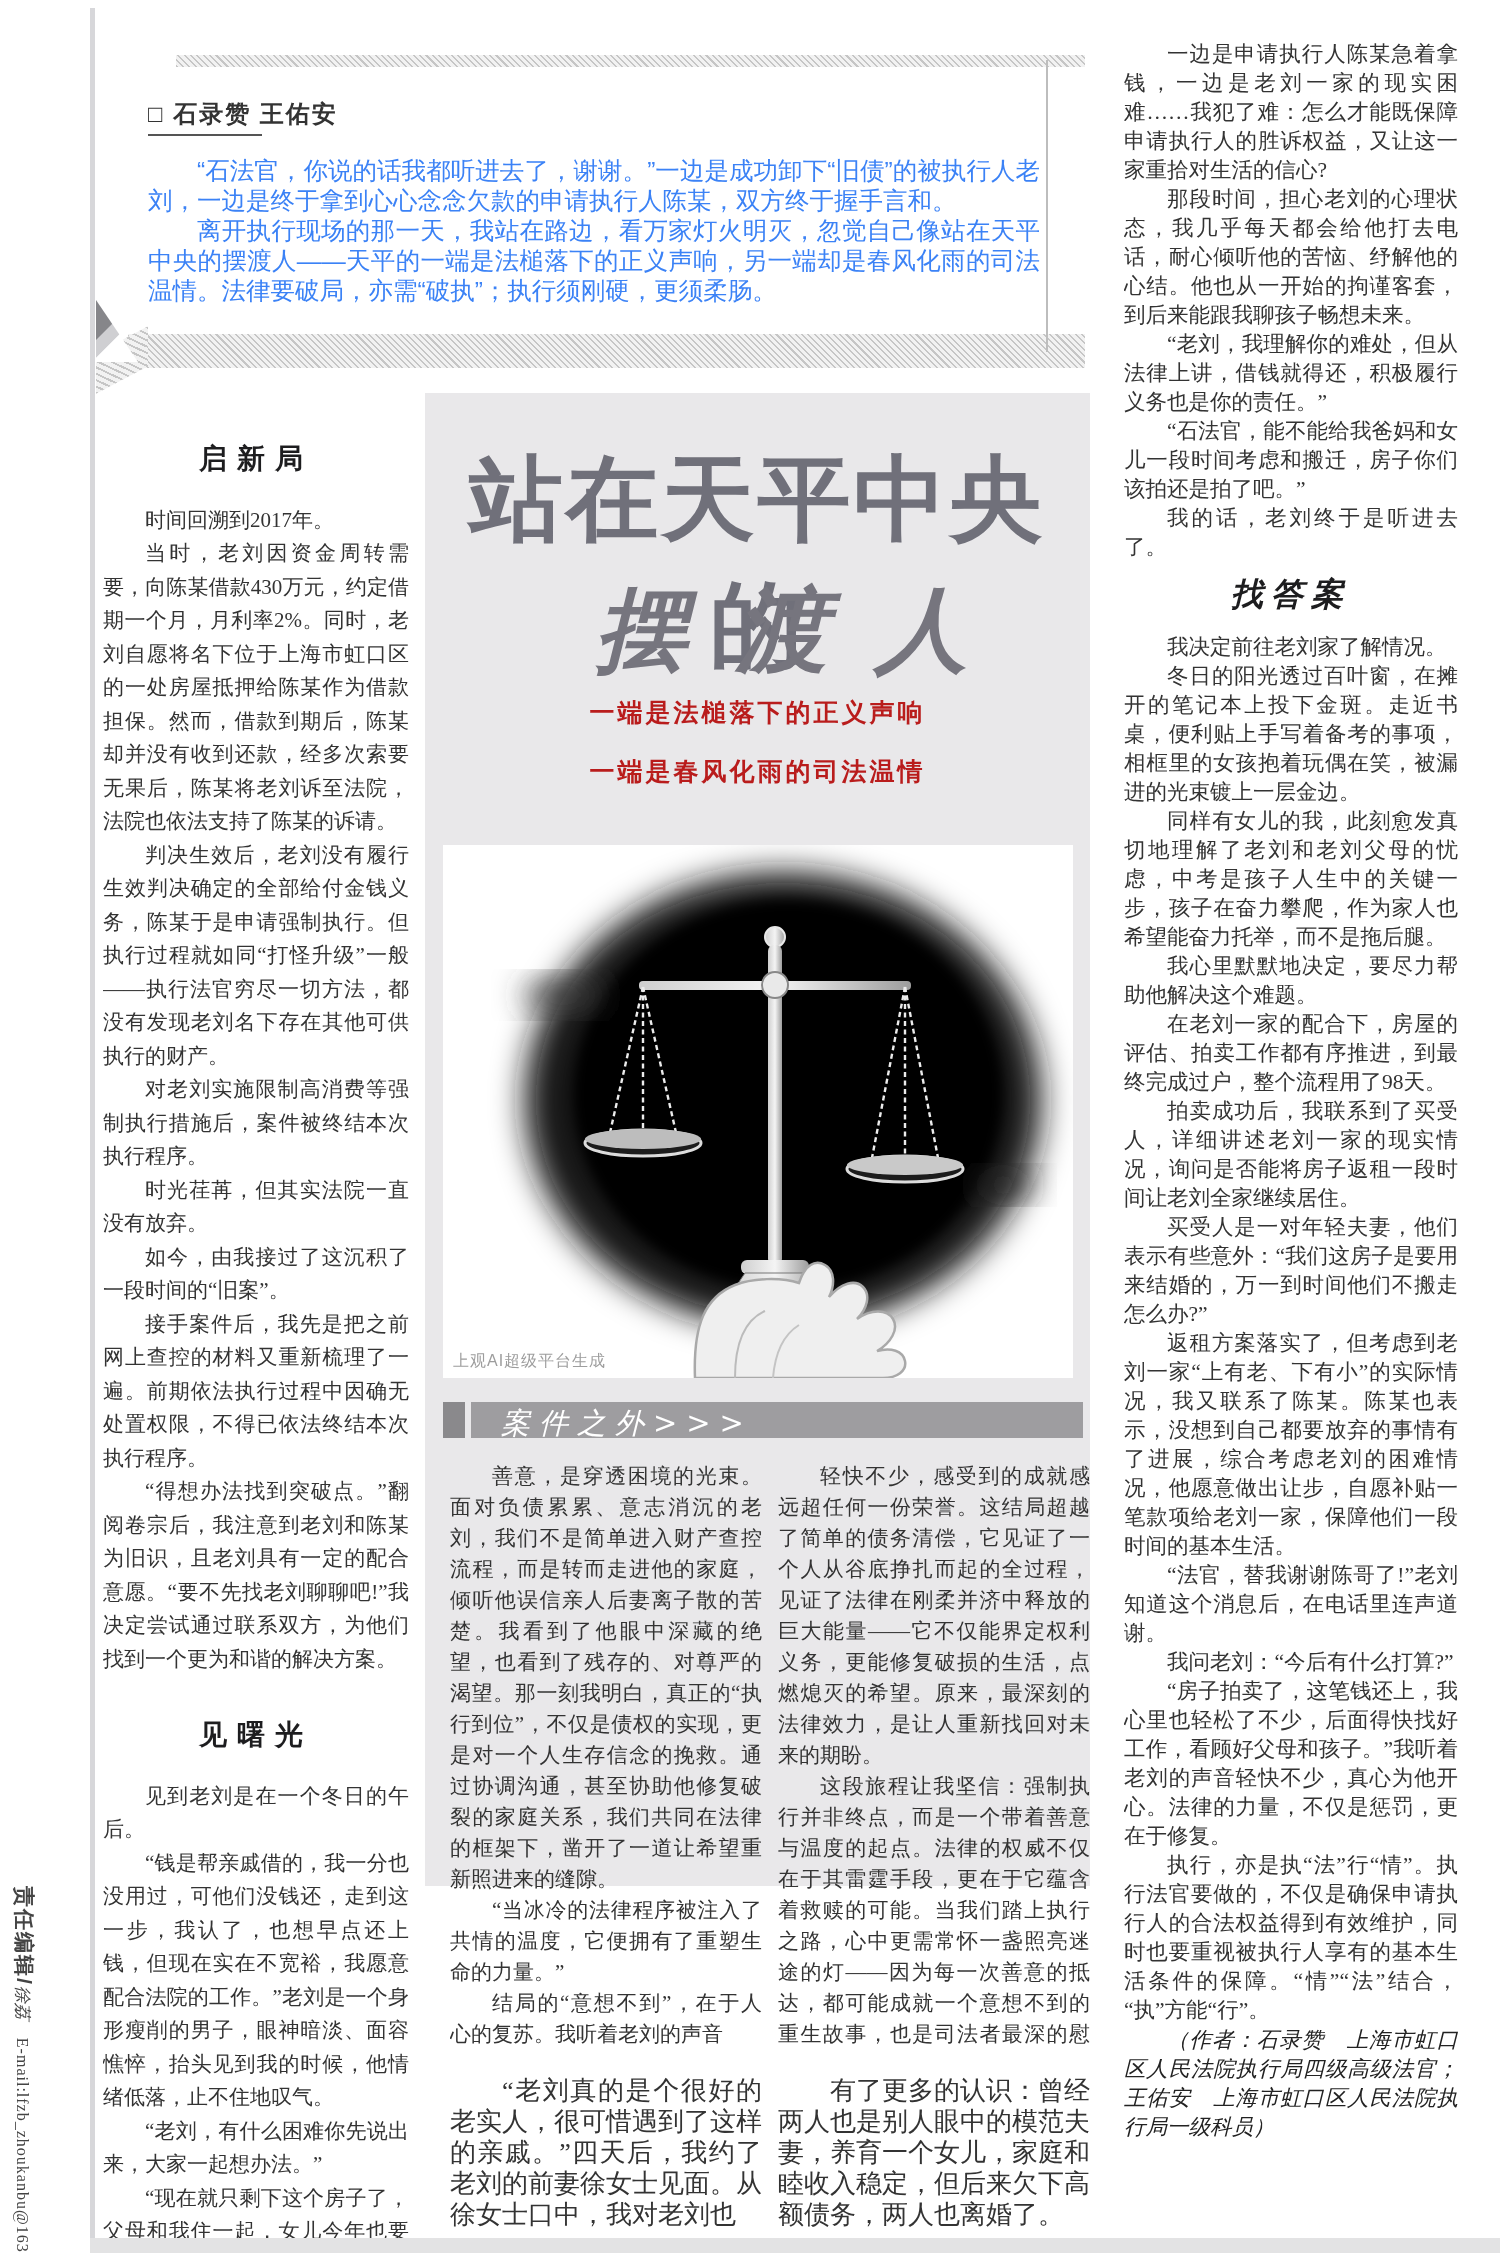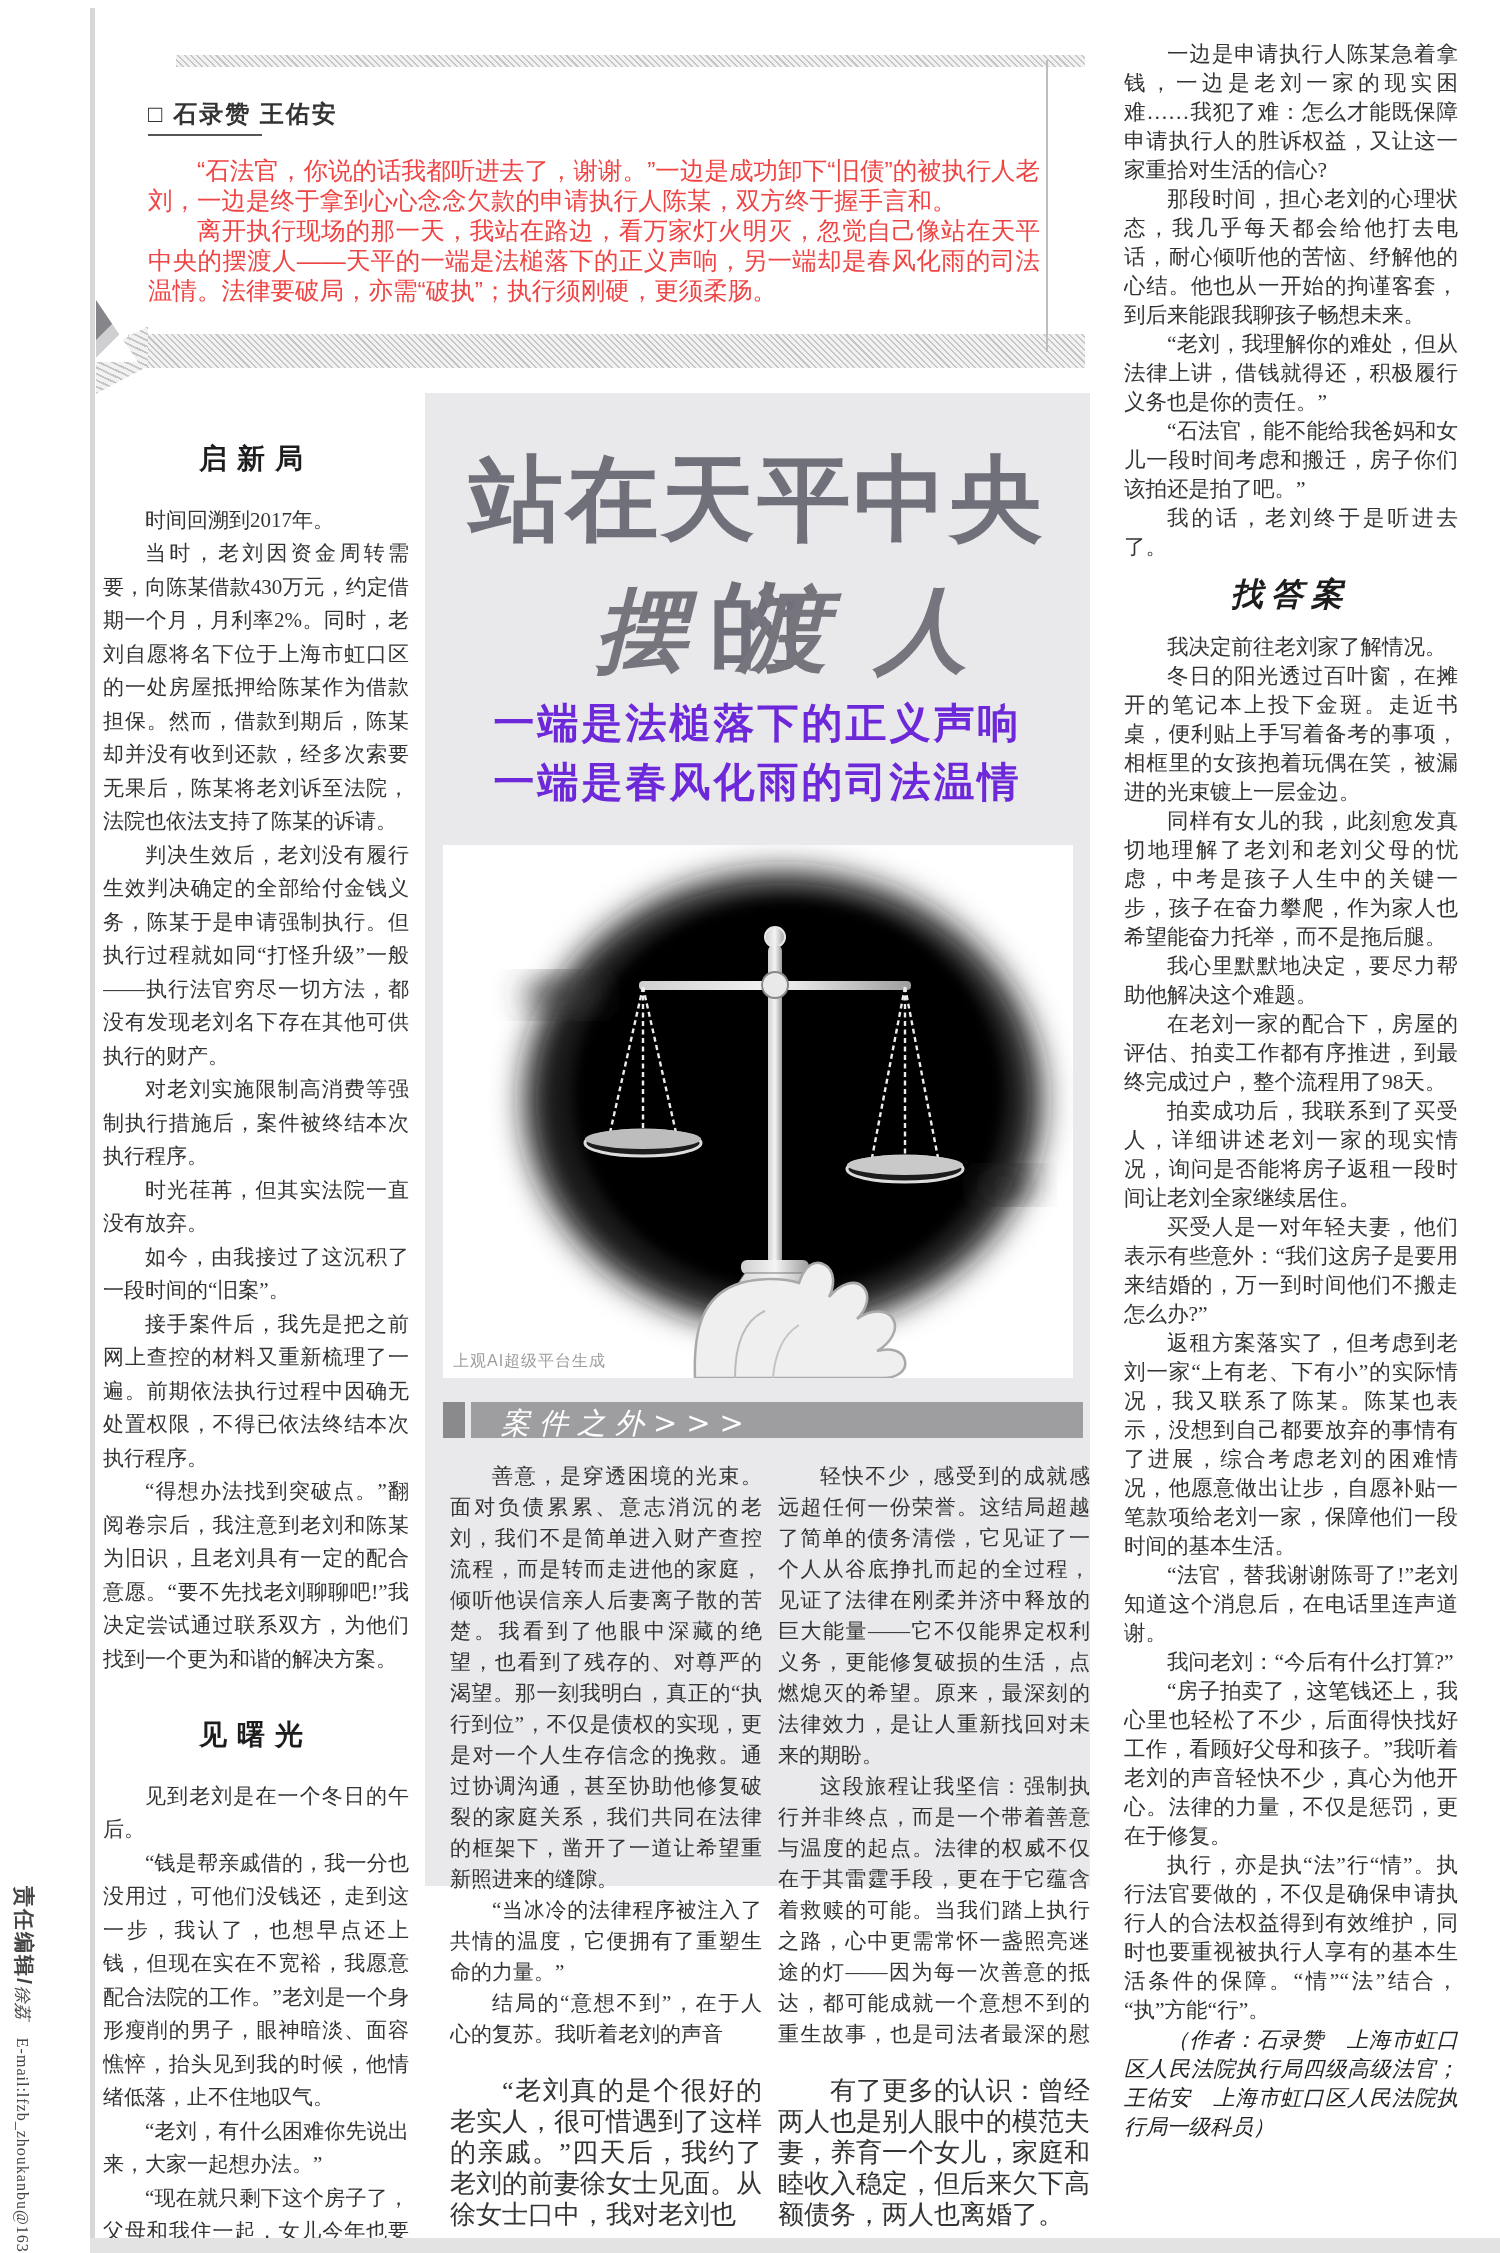--- a/index.html
+++ b/index.html
@@ -34,32 +34,32 @@
   #hatch-bottom{position:absolute;left:128px;top:334px;width:957px;height:34px;}
   #hatch-tail{position:absolute;left:96px;top:340px;width:52px;height:40px;transform:skewY(-28deg);}
   #lead-right-border{position:absolute;left:1046px;top:60px;width:2px;height:292px;background:#bdbdbd;}
   #lead-fold{position:absolute;left:96px;top:300px;width:42px;height:62px;
              background:linear-gradient(135deg,#86868a 0 38%,#cfcfd2 39% 55%,#ffffff 56%);
              clip-path:polygon(0 0,100% 100%,0 100%);}
   #byline{position:absolute;left:148px;top:98px;font-size:24px;font-weight:700;color:#333;
           font-family:"Liberation Sans",sans-serif;letter-spacing:2px;}
   #byline-rule{position:absolute;left:148px;top:134px;width:114px;height:2px;background:#555;}
   #lead-text{position:absolute;left:148px;top:156px;width:892px;font-size:24.5px;line-height:30px;
-             text-align:justify;color:#ef4444;font-family:"Liberation Sans",sans-serif;}
+             text-align:justify;color:#3b82f6;font-family:"Liberation Sans",sans-serif;}
   #lead-text p{margin:0;text-indent:2em;}
   
   #panel{position:absolute;left:425px;top:393px;width:665px;height:1493px;background:var(--panel_bg);}
   #headline1{position:absolute;left:0;top:44px;width:100%;margin:0;text-align:center;
              font-size:93px;font-weight:700;color:var(--title_gray);letter-spacing:3px;
              font-family:"Liberation Serif",serif;}
   #headline2{position:absolute;left:0;top:176px;width:100%;margin:0;text-align:center;
              font-size:92px;font-weight:700;font-style:italic;color:#76757e;letter-spacing:48px;
              text-indent:48px;font-family:"DejaVu Serif",serif;padding-left:24px;}
-  .headline-sub{position:absolute;left:0;width:100%;margin:0;text-align:center;font-size:41px;
-                font-weight:600;color:#6d28d9;letter-spacing:3px;font-family:Liberation Sans, sans-serif;}
+  .headline-sub{position:absolute;left:0;width:100%;margin:0;text-align:center;font-size:25px;
+                font-weight:600;color:#b91c1c;letter-spacing:3px;font-family:Liberation Sans, sans-serif;}
   #sub1{top:303px;} #sub2{top:362px;}
   #figure-box{position:absolute;left:18px;top:452px;width:630px;height:533px;background:#701a75;margin:0;}
   #figure-box svg{display:block;}
   #img-credit{position:absolute;left:10px;bottom:6px;font-size:16px;color:#9d9d9d;
               font-family:"Liberation Sans",sans-serif;letter-spacing:1px;}
   #case-bar{position:absolute;left:0;top:1009px;width:100%;height:36px;}
   #case-bar .sq{position:absolute;left:18px;top:0;width:22px;height:36px;background:var(--bar_sq);}
   #case-bar .bar{position:absolute;left:46px;top:0;right:7px;height:36px;background:var(--bar_bg);}
   #case-bar .lbl{position:absolute;left:76px;top:2px;font-size:29px;font-style:italic;color:#ffffff;
                  letter-spacing:9px;font-family:"DejaVu Serif",serif;}

